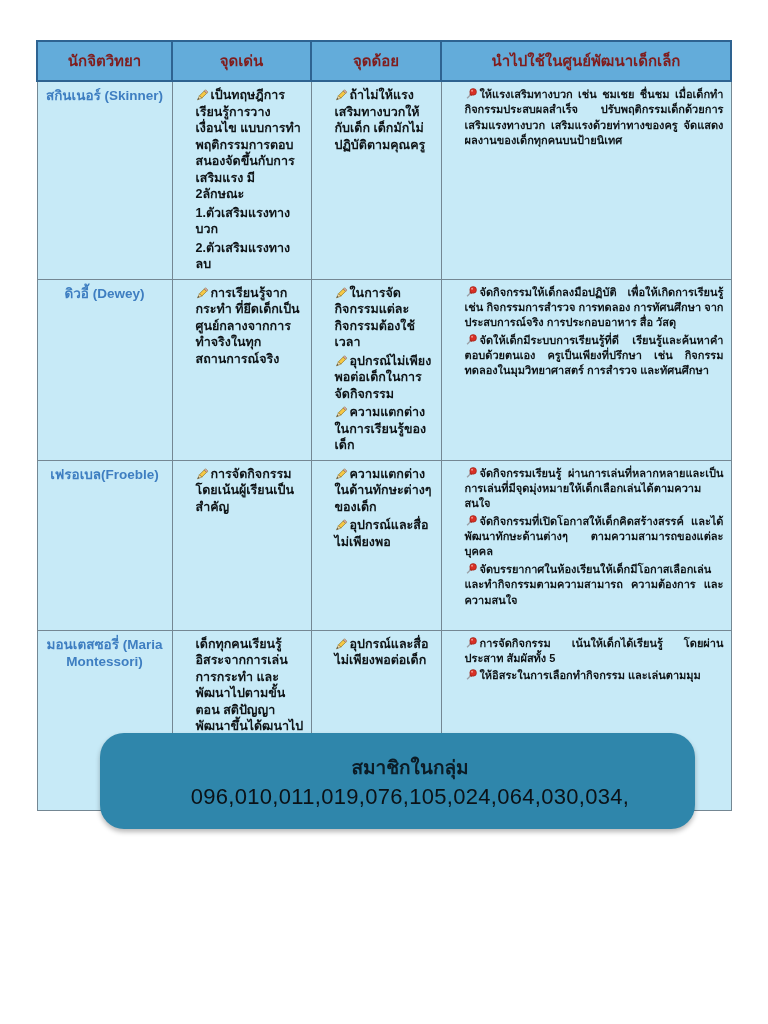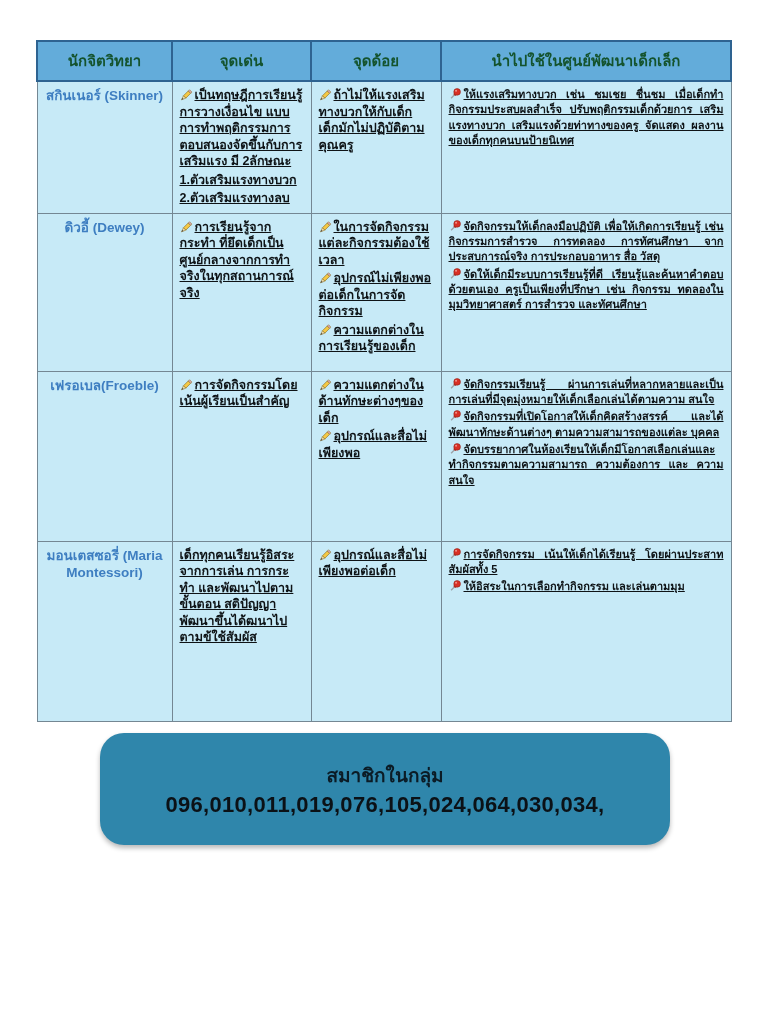--- a/index.html
+++ b/index.html
@@ -13,21 +13,21 @@
   }
   table.theory-table{
     position:absolute;left:36px;top:40px;
     width:694px;
     border-collapse:collapse;
     table-layout:fixed;
   }
   table.theory-table th{
     background:#63acda;
     border:2px solid #2e6391;
-    font-size:15px;font-weight:bold;color:#14532d;
+    font-size:15px;font-weight:bold;color:#7f1d1d;
     height:34px;padding:2px 3px;
   }
   table.theory-table td{
     background:#c7eaf7;
     border:1px solid #748793;
     vertical-align:top;
     padding:5px 7px 4px 7px;
   }
   td.name-cell{
     text-align:center;
@@ -46,40 +46,41 @@
   td.applications{
     text-align:justify;
     font-size:11px;
     padding-left:10px;padding-right:10px;
     line-height:1.4;
   }
   tbody tr:nth-child(1){height:130px;}
   tbody tr:nth-child(2){height:158px;}
   tbody tr:nth-child(3){height:170px;}
   tbody tr:nth-child(4){height:180px;}
-  .cell-item{margin:0 0 2px 0;text-decoration:underline;}
+  .cell-item{margin:0 0 2px 16px;}
   .icon{display:inline-block;}
   .icon svg{vertical-align:-2px;margin-right:2px;}
   .members-box{
     position:absolute;
     left:100px;top:733px;
-    width:570px;height:112px;
+    width:570px;height:96px;
     background:#2f86ab;
     border-radius:24px;
     box-shadow:0 3px 5px rgba(0,0,0,0.28);
     display:flex;flex-direction:column;
     justify-content:center;align-items:center;
     text-align:center;
+    padding-left:25px;
   }
   .members-title{
     font-size:19px;font-weight:bold;color:#0b1b25;
     margin-bottom:2px;
   }
   .members-line{
-    font-size:22px;font-weight:bold;color:#0b1116;
+    font-size:22px;font-weight:normal;color:#0b1116;
     line-height:1.22;letter-spacing:0.3px;text-align:center;
   }
 </style>
 </head>
 <body>
 
 <div class="sheet">
 
   <table class="theory-table">
     <colgroup>

